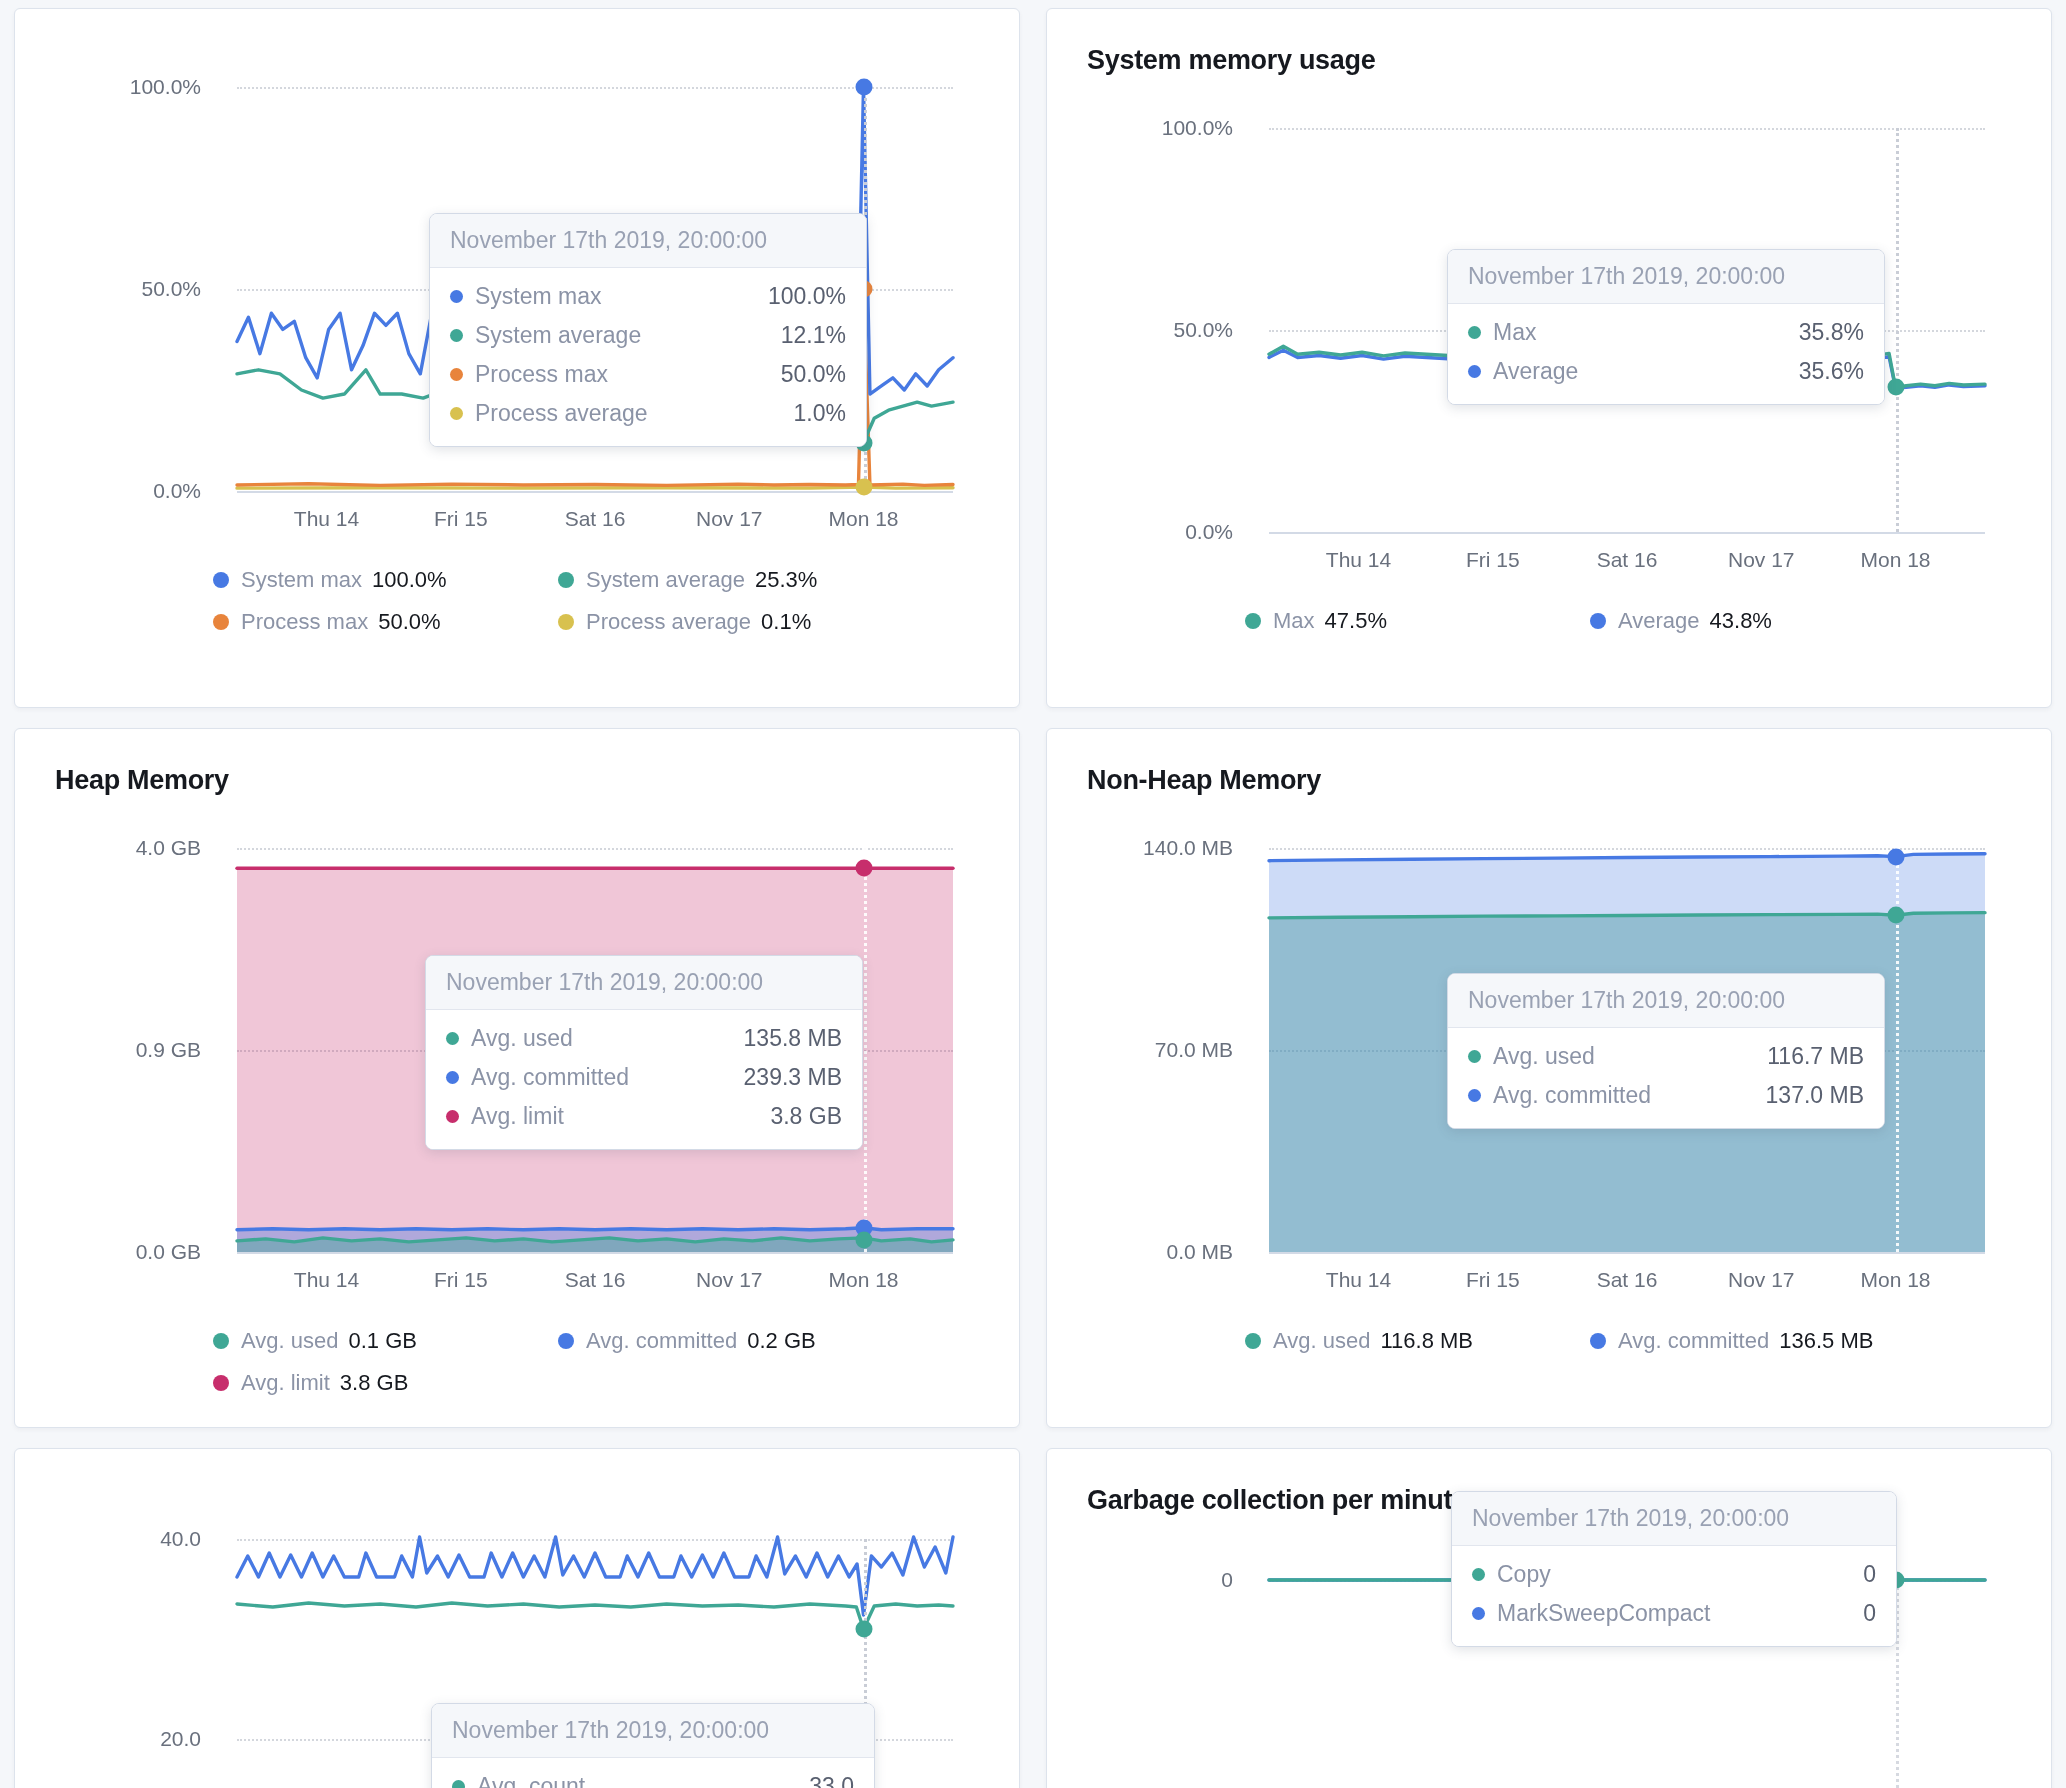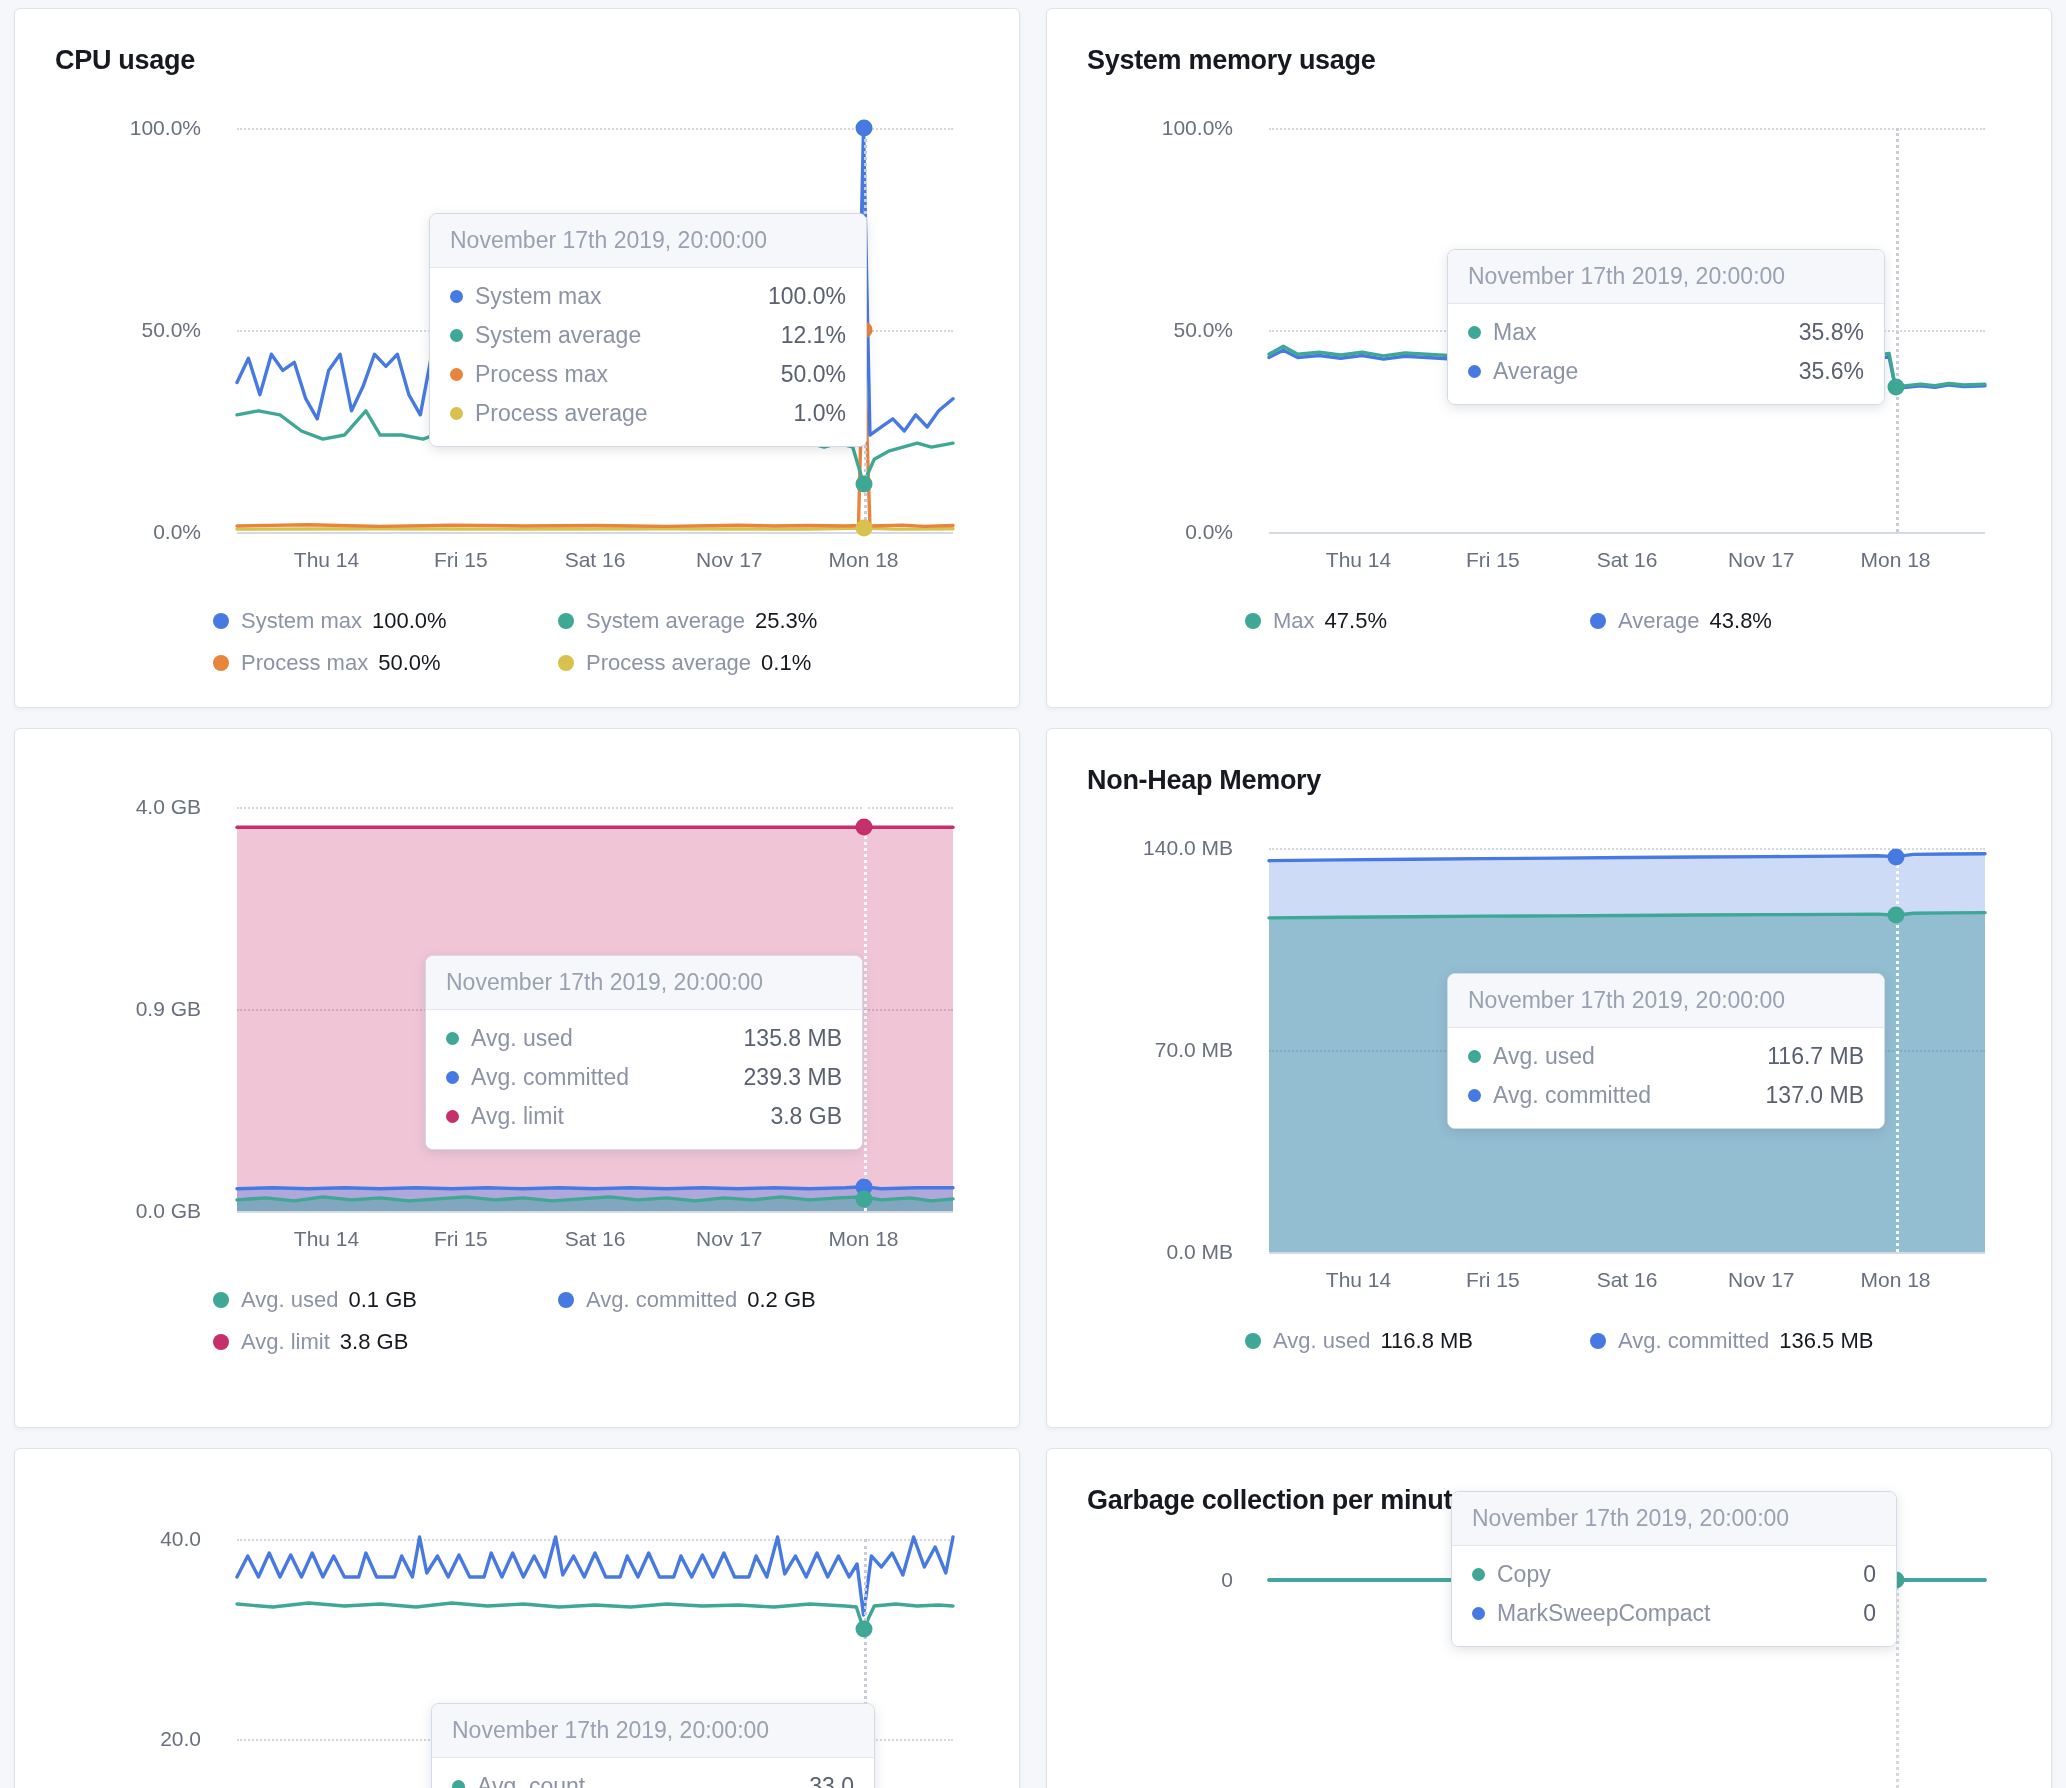--- a/index.html
+++ b/index.html
@@ -75,21 +75,20 @@
   .tt-row { display:flex; align-items:center; padding:6px 20px; font-size:23px; }
   .tt-dot { width:13px; height:13px; border-radius:50%; margin-right:12px; flex:none; }
   .tt-label { color:#8b93a6; white-space:nowrap; }
   .tt-value { margin-left:auto; color:#596070; white-space:nowrap; padding-left:30px; }
 </style>
 </head>
 <body>
 
 <div class="page">
   <section class="panel">
-    <h2>CPU usage</h2>
     <div class="chart-area ca-std">
         <div class="grid" style="top: 0%;"></div>
         <div class="ytick" style="top: 0%;">100.0%</div>
         <div class="grid" style="top: 50%;"></div>
         <div class="ytick" style="top: 50%;">50.0%</div>
         <div class="grid axis" style="top: 100%;"></div>
         <div class="ytick" style="top: 100%;">0.0%</div>
         <svg viewBox="0 0 100 100" preserveAspectRatio="none" class="plot">
           <polyline points="0,99.30 20,99.20 40,99.30 60,99.20 80,99.30 87.5,99.00 92,99.30 100,99.20" fill="none" stroke="#d8c14f" stroke-width="3.4" vector-effect="non-scaling-stroke" stroke-linejoin="round" stroke-linecap="round"></polyline>
           <polyline points="0,98.50 10,98.20 20,98.60 30,98.30 40,98.50 50,98.40 60,98.60 70,98.30 75,98.50 80,98.40 85,98.50 86.8,98.40 87.5,50.00 88.4,98.50 93,98.30 96,98.60 100,98.40" fill="none" stroke="#e8843c" stroke-width="3.4" vector-effect="non-scaling-stroke" stroke-linejoin="round" stroke-linecap="round"></polyline>
@@ -200,20 +199,21 @@
           <div class="tt-row">
             <span class="tt-dot" style="background: rgb(71, 121, 227);"></span>
             <span class="tt-label">Average</span>
             <span class="tt-value">35.6%</span>
           </div>
         </div>
       </div>
     </section>
 
   <section class="panel">
+    <h2>Heap Memory</h2>
     <div class="chart-area ca-std">
         <div class="grid" style="top: 0%;"></div>
         <div class="ytick" style="top: 0%;">4.0 GB</div>
         <div class="grid" style="top: 50%;"></div>
         <div class="ytick" style="top: 50%;">0.9 GB</div>
         <div class="grid axis" style="top: 100%;"></div>
         <div class="ytick" style="top: 100%;">0.0 GB</div>
         <svg viewBox="0 0 100 100" preserveAspectRatio="none" class="plot">
           <polygon points="0,5.00 100,5.00 100,100 0,100" fill="rgba(199,45,109,0.27)" stroke="none"></polygon>
           <polyline points="0,5.00 100,5.00" fill="none" stroke="#c72e6c" stroke-width="3.4" vector-effect="non-scaling-stroke" stroke-linejoin="round" stroke-linecap="round"></polyline>

